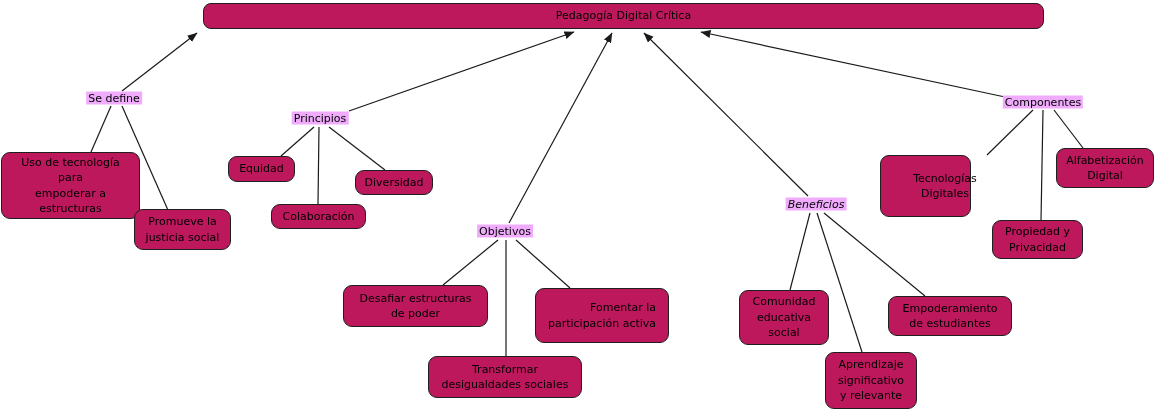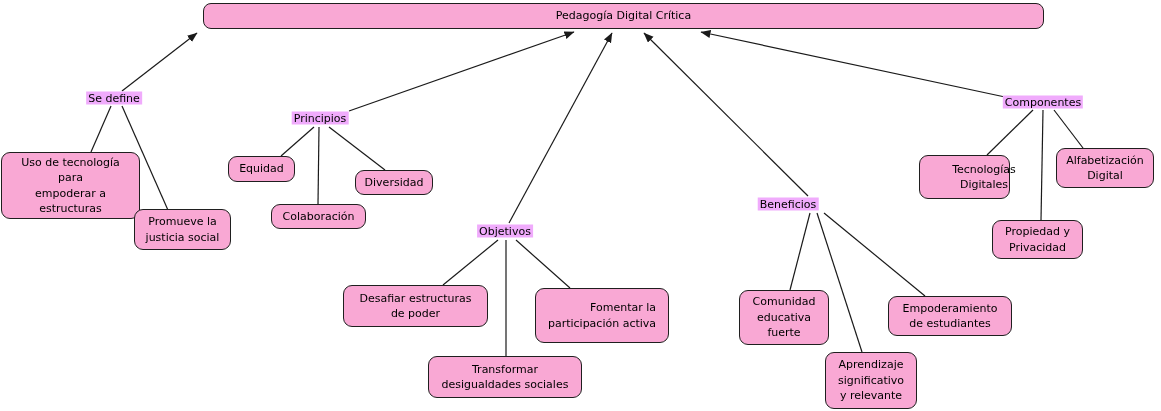--- a/index.html
+++ b/index.html
@@ -21,21 +21,21 @@
     width: 1161px; height: 411px;
     z-index: 0;
   }
   svg.connectors line {
     stroke: #1a1a1a;
     stroke-width: 1.2;
   }
   .concept {
     position: absolute;
     box-sizing: border-box;
-    background: #f9a8d4;
+    background: #be185d;
     border: 1.4px solid #1f1f1f;
     border-radius: 9px;
     color: #000000;
     font-size: 11px;
     line-height: 1.4;
     text-align: center;
     white-space: pre-line;
     display: flex;
     align-items: center;
     justify-content: center;
@@ -62,28 +62,28 @@
   .c-promueve       { left: 134px;  top: 209px; width: 97px;  height: 41px; }
   .c-equidad        { left: 228px;  top: 156px; width: 67px;  height: 26px; }
   .c-colaboracion   { left: 271px;  top: 204px; width: 95px;  height: 25px; }
   .c-diversidad     { left: 355px;  top: 170px; width: 78px;  height: 25px; }
   .c-desafiar       { left: 343px;  top: 285px; width: 145px; height: 42px; }
   .c-transformar    { left: 428px;  top: 356px; width: 154px; height: 42px; }
   .c-fomentar       { left: 535px;  top: 288px; width: 134px; height: 55px; text-align: right; }
   .c-comunidad      { left: 739px;  top: 290px; width: 90px;  height: 55px; }
   .c-aprendizaje    { left: 825px;  top: 352px; width: 92px;  height: 57px; }
   .c-empoderamiento { left: 888px;  top: 296px; width: 124px; height: 40px; }
-  .c-tecnologias    { left: 919px;  top: 155px; width: 91px;  height: 44px; padding-left: 43px; }
+  .c-tecnologias    { left: 880px;  top: 155px; width: 91px;  height: 62px; padding-left: 43px; }
   .c-propiedad      { left: 992px;  top: 220px; width: 91px;  height: 39px; }
   .c-alfabetizacion { left: 1056px; top: 148px; width: 98px;  height: 40px; }
   
   .p-sedefine    { left: 114px;  top: 98px;  }
   .p-principios  { left: 320px;  top: 118px; }
   .p-objetivos   { left: 505px;  top: 231px; }
-  .p-beneficios  { left: 788px;  top: 204px; }
+  .p-beneficios  { left: 816px;  top: 204px; font-style: italic; }
   .p-componentes { left: 1043px; top: 102px; }
 </style>
 </head>
 <body>
 
 <div id="canvas">
 
   <svg class="connectors">
     <defs>
       <marker id="arrowhead" markerWidth="11" markerHeight="9" refX="9.5" refY="4" orient="auto" markerUnits="userSpaceOnUse">
@@ -131,21 +131,21 @@
   <div class="concept c-colaboracion">Colaboración</div>
   <div class="concept c-desafiar">Desafiar estructuras
 de poder</div>
   <div class="concept c-diversidad">Diversidad</div>
   <div class="concept c-transformar">Transformar
 desigualdades sociales</div>
   <div class="concept c-fomentar">Fomentar la
 participación activa</div>
   <div class="concept c-comunidad">Comunidad
 educativa
-fuerte</div>
+social</div>
   <div class="concept c-aprendizaje">Aprendizaje
 significativo
 y relevante</div>
   <div class="concept c-empoderamiento">Empoderamiento
 de estudiantes</div>
   <div class="concept c-tecnologias">Tecnologías
 Digitales</div>
   <div class="concept c-propiedad">Propiedad y
 Privacidad</div>
   <div class="concept c-alfabetizacion">Alfabetización

